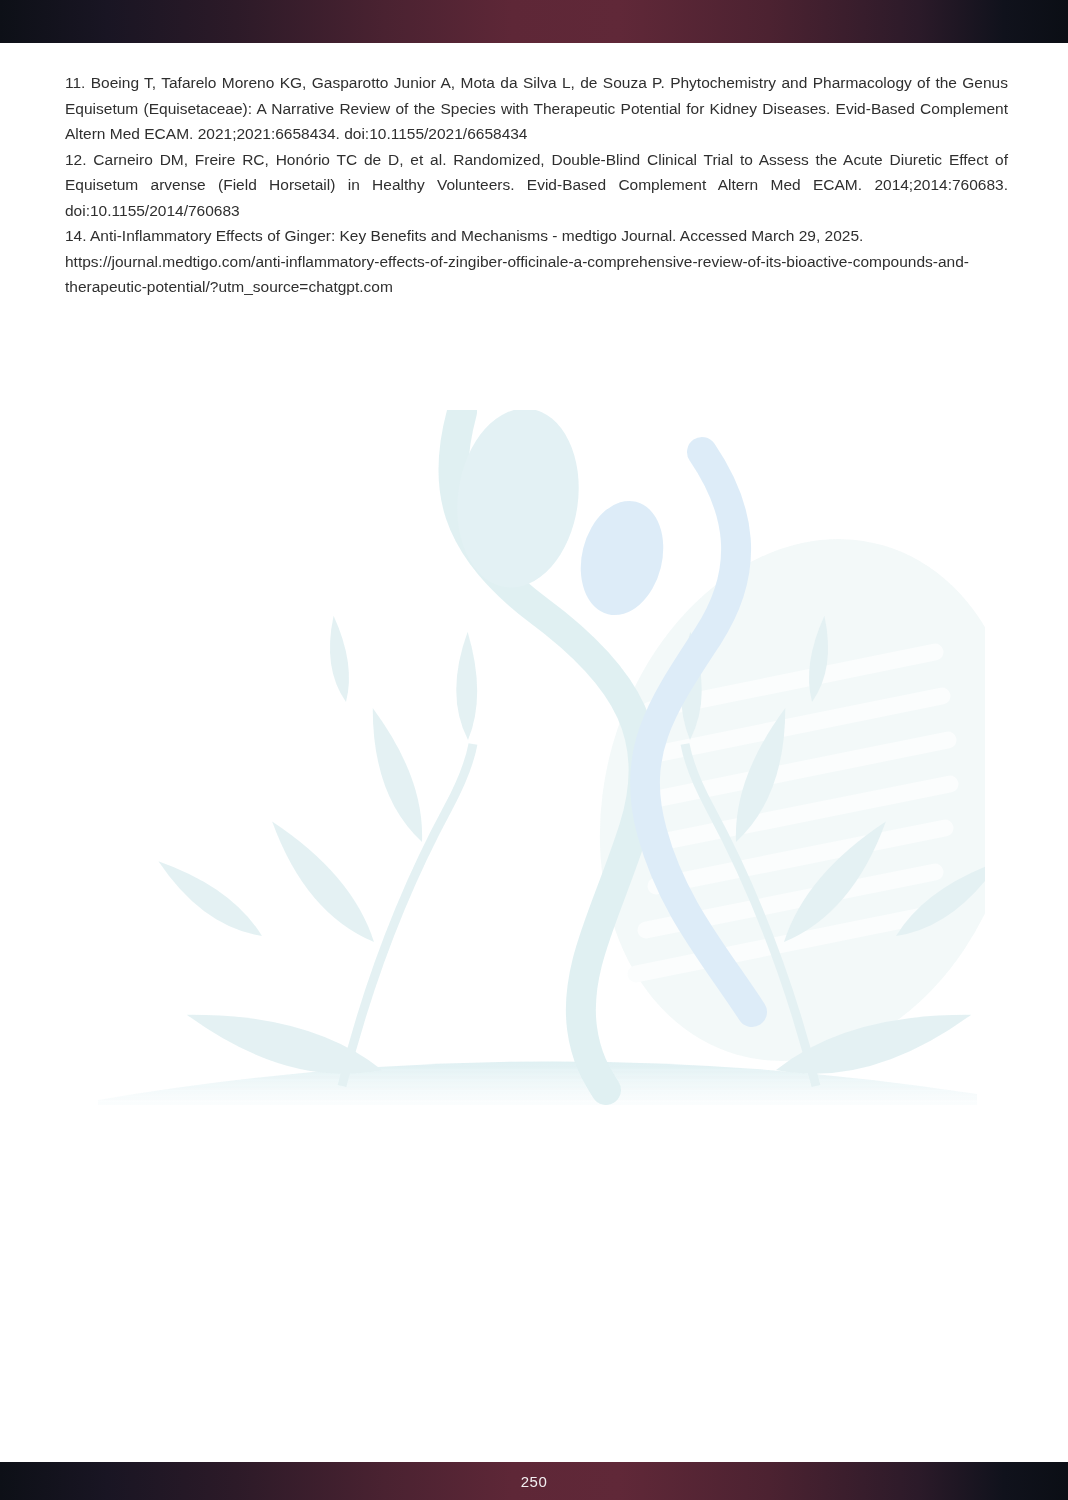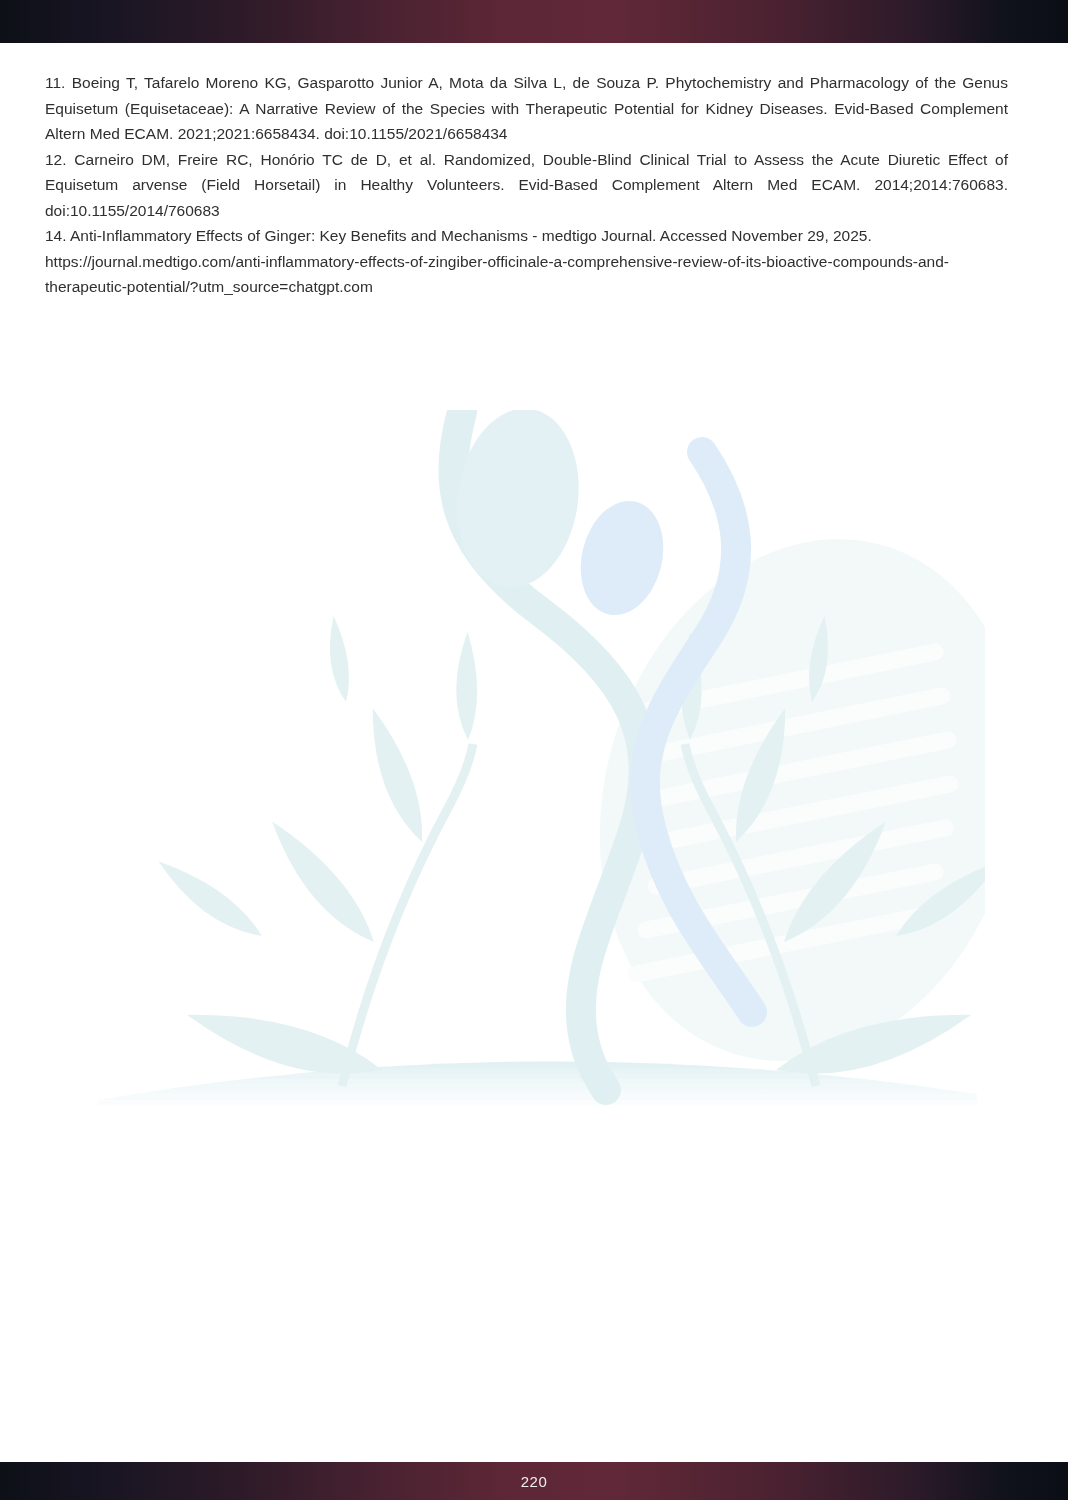--- a/index.html
+++ b/index.html
@@ -39,21 +39,21 @@
     justify-content: center;
   }
   .page-number {
     color: #f2eff1;
     font-size: 15px;
     letter-spacing: 0.5px;
   }
   .content {
     position: absolute;
     top: 70px;
-    left: 45px;
+    left: 65px;
     right: 60px;
     z-index: 2;
   }
   .ref {
     margin: 0;
     font-size: 15.5px;
     line-height: 25.5px;
     color: #2f2f2f;
     text-align: justify;
     overflow-wrap: anywhere;
@@ -129,20 +129,20 @@
       <path d="M372,2 C352,75 362,135 448,200 C540,268 572,330 544,418 C518,500 484,556 492,618 C496,648 506,664 516,680" stroke="#dff0f2" stroke-width="30"></path>
       <path d="M612,42 C650,98 662,158 618,226 C572,296 540,342 562,422 C582,496 624,544 662,602" stroke="#dcecf8" stroke-width="30"></path>
       <ellipse cx="428" cy="88" rx="60" ry="90" fill="#e2f1f4" stroke="none" transform="rotate(8 428 88)"></ellipse>
       <ellipse cx="532" cy="148" rx="40" ry="58" fill="#dcecf8" stroke="none" transform="rotate(14 532 148)"></ellipse>
     </g>
   </svg>
 
   <div class="content">
     <p class="ref">11. Boeing T, Tafarelo Moreno KG, Gasparotto Junior A, Mota da Silva L, de Souza P. Phytochemistry and Pharmacology of the Genus Equisetum (Equisetaceae): A Narrative Review of the Species with Therapeutic Potential for Kidney Diseases. Evid-Based Complement Altern Med ECAM. 2021;2021:6658434. doi:10.1155/2021/6658434</p>
     <p class="ref">12. Carneiro DM, Freire RC, Honório TC de D, et al. Randomized, Double-Blind Clinical Trial to Assess the Acute Diuretic Effect of Equisetum arvense (Field Horsetail) in Healthy Volunteers. Evid-Based Complement Altern Med ECAM. 2014;2014:760683. doi:10.1155/2014/760683</p>
-    <p class="ref">14. Anti-Inflammatory Effects of Ginger: Key Benefits and Mechanisms - medtigo Journal. Accessed November 29, 2025. https://journal.medtigo.com/anti-inflammatory-effects-of-zingiber-officinale-a-comprehensive-review-of-its-bioactive-compounds-and-therapeutic-potential/?utm_source=chatgpt.com</p>
+    <p class="ref">14. Anti-Inflammatory Effects of Ginger: Key Benefits and Mechanisms - medtigo Journal. Accessed March 29, 2025. https://journal.medtigo.com/anti-inflammatory-effects-of-zingiber-officinale-a-comprehensive-review-of-its-bioactive-compounds-and-therapeutic-potential/?utm_source=chatgpt.com</p>
   </div>
 
   <div class="footerbar">
-    <span class="page-number">220</span>
+    <span class="page-number">250</span>
   </div>
 
 </div>
 
 </body></html>

